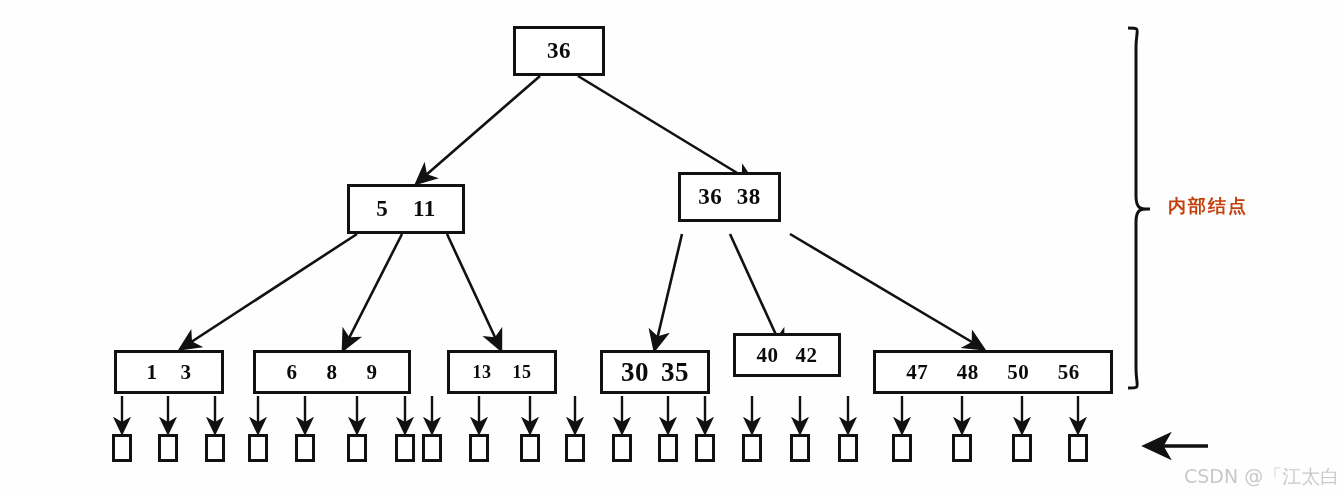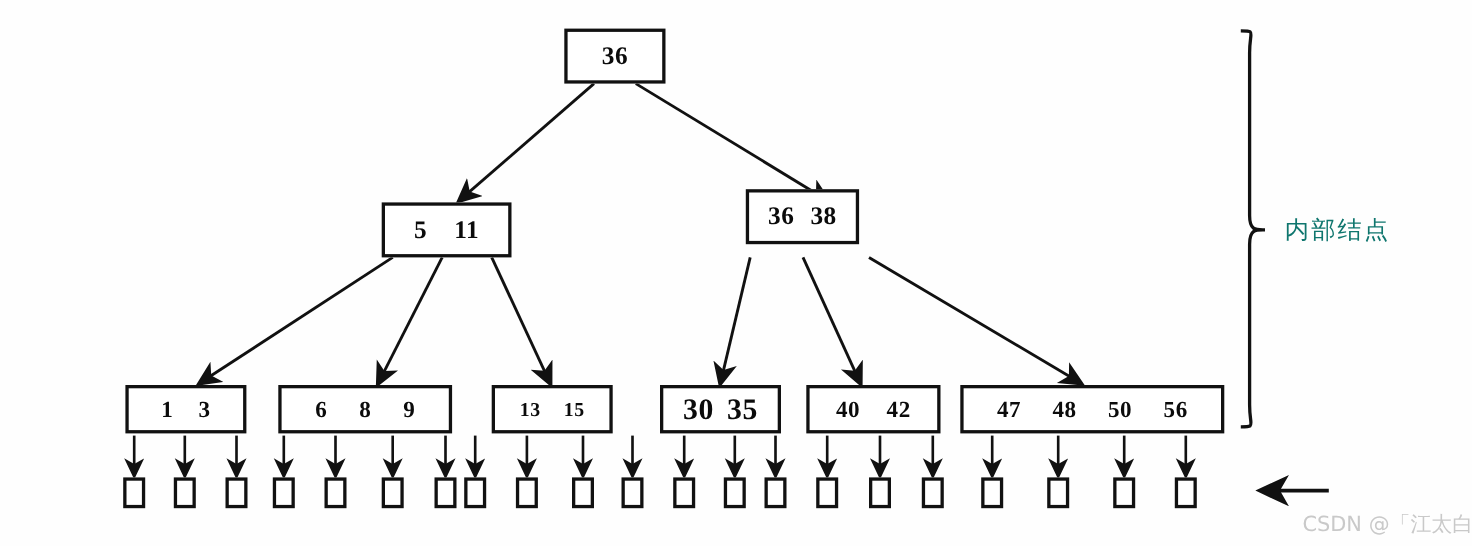--- a/index.html
+++ b/index.html
@@ -29,23 +29,23 @@
     position:absolute;
     border:3px solid #111;
     background:#fff;
     box-sizing:border-box;
     width:20px;height:28px;
     z-index:3;
   }
   .cjk-label{
     position:absolute;
     font-family:"DejaVu Sans", sans-serif;
-    font-weight:normal;
-    font-size:22px;
-    color:#0f766e;
+    font-weight:bold;
+    font-size:18px;
+    color:#c2410c;
     letter-spacing:2px;
     white-space:nowrap;
     z-index:4;
   }
   .watermark{
     position:absolute;
     font-family:"DejaVu Sans", sans-serif;
     font-size:19px;
     color:#c9c9c9;
     white-space:nowrap;
@@ -145,21 +145,21 @@
   <div class="node" style="left:447px;top:350px;width:110px;height:44px;padding:0 12px;font-size:18px;">
     <span class="key">13</span>
     <span class="key">15</span>
   </div>
 
   <div class="node" style="left:600px;top:350px;width:110px;height:44px;padding:0 12px;font-size:27px;">
     <span class="key">30</span>
     <span class="key">35</span>
   </div>
 
-  <div class="node" style="left:733px;top:350px;width:122px;height:44px;padding:0 12px;font-size:21px;">
+  <div class="node" style="left:733px;top:333px;width:108px;height:44px;padding:0 12px;font-size:21px;">
     <span class="key">40</span>
     <span class="key">42</span>
   </div>
 
   <div class="node" style="left:873px;top:350px;width:240px;height:44px;padding:0 16px;font-size:21px;">
     <span class="key">47</span>
     <span class="key">48</span>
     <span class="key">50</span>
     <span class="key">56</span>
   </div>

